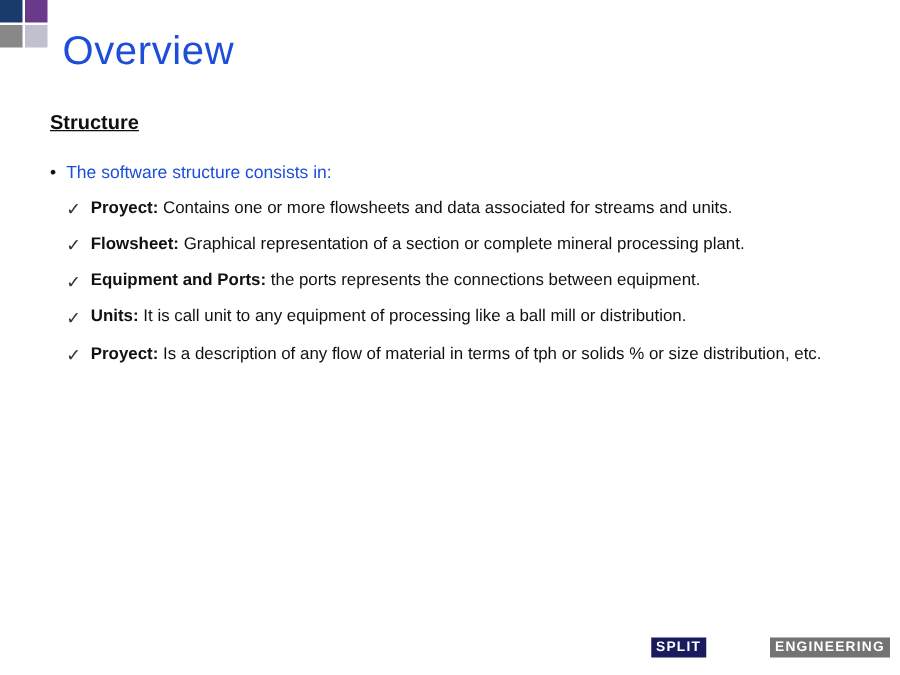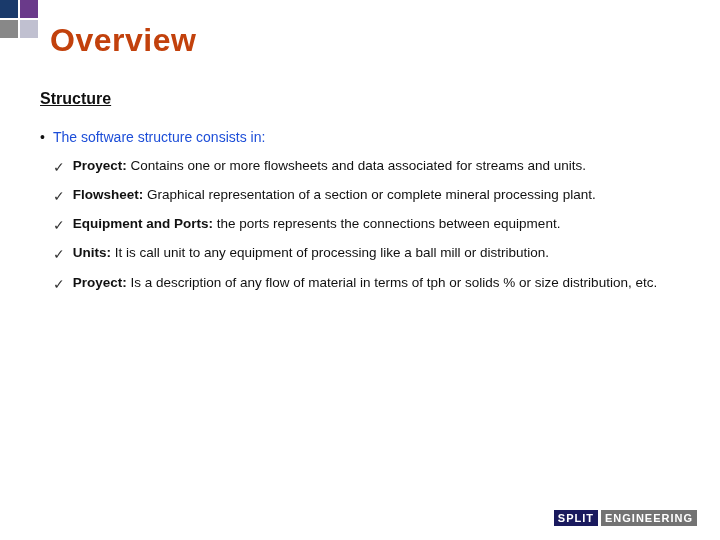--- a/index.html
+++ b/index.html
@@ -59,22 +59,22 @@
       width: 18px;
       height: 18px;
       background: #c0c0d0;
     }
 
     .title {
       position: absolute;
       top: 22px;
       left: 50px;
       font-size: 32px;
-      font-weight: bold;
-      color: #c2410c;
+      font-weight: normal;
+      color: #1d4ed8;
       letter-spacing: 0.5px;
     }
 
     .content-area {
       position: absolute;
       top: 90px;
       left: 40px;
       right: 40px;
       bottom: 60px;
     }
@@ -130,22 +130,23 @@
       font-size: 14px;
     }
 
     .sub-text {
       flex: 1;
     }
 
     .logo-area {
       position: absolute;
       bottom: 14px;
-      right: 23px;
+      right: 8px;
       display: flex;
+      gap: 48px;
     }
 
     .logo-box {
       background: #1a1a5e;
       color: white;
       font-size: 11px;
       font-weight: bold;
       padding: 2px 4px;
       margin-right: 3px;
       letter-spacing: 1px;

